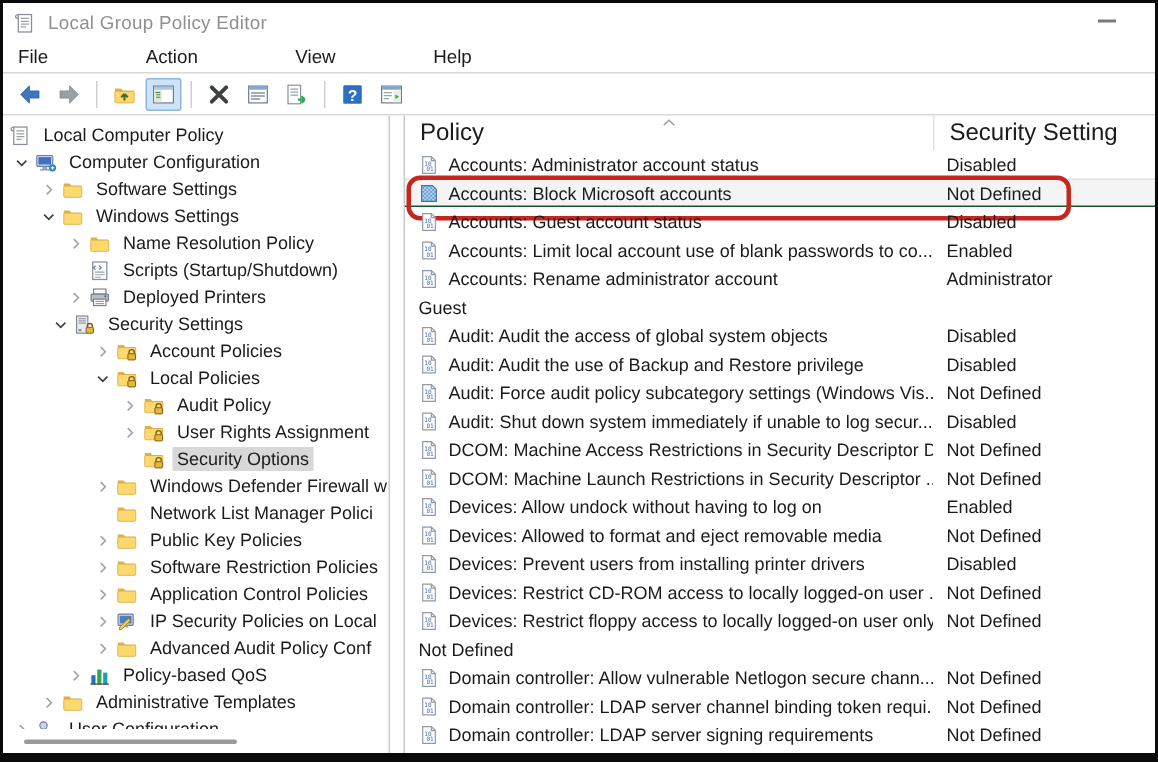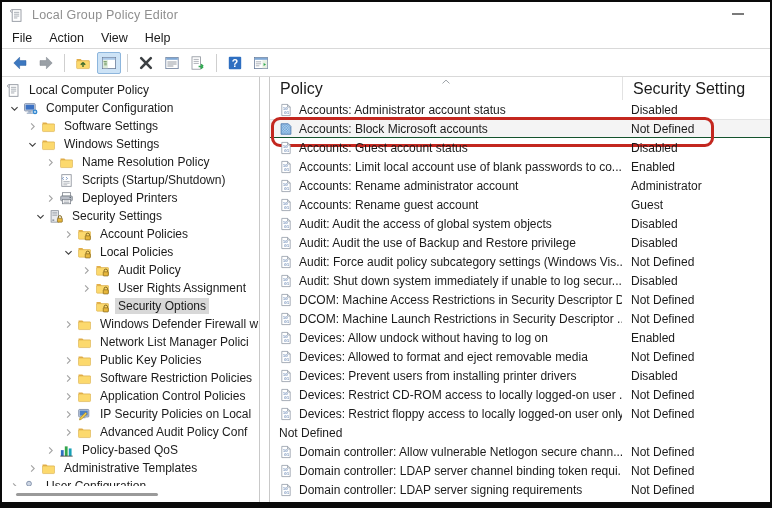--- a/index.html
+++ b/index.html
@@ -9,21 +9,21 @@
     border:2px solid #0a0a0a; border-bottom-width:6px;
     font-family:"Liberation Sans","DejaVu Sans",sans-serif;
     color:#1b1b1b; overflow:hidden;
   }
   
   .title-bar { height:26px; display:flex; align-items:center; padding-left:7px; position:relative; }
   .title-bar .app-ico { width:15px; height:15px; display:inline-block; }
   .title-text { margin-left:8px; font-size:12.5px; color:#8f8f8f; letter-spacing:.2px; }
   .min-btn { position:absolute; right:26px; top:11px; width:12px; height:2px; background:#7a7a7a; }
   
-  .menu-bar { height:21px; display:flex; align-items:center; padding-left:4px; border-bottom:1px solid #d9d9d9; }
+  .menu-bar { height:21px; display:flex; align-items:center; padding-left:4px; border-bottom:1px solid #d9d9d9;gap:48px; }
   .menu-item { font-size:12.5px; padding:2px 11px 3px 6px; cursor:default; }
   
   .toolbar { height:28px; display:flex; align-items:center; padding-left:5px; border-bottom:1px solid #d9d9d9; }
   .tb-btn { width:24px; height:22px; display:flex; align-items:center; justify-content:center; margin:0 1px; border:1px solid transparent; border-radius:2px; }
   .tb-btn.active { background:#cde3f6; border-color:#8db6dd; }
   .tb-btn .ico { width:16px; height:16px; display:block; }
   .tb-sep { width:1px; height:18px; background:#cfcfcf; margin:0 5px; }
   
   .main { position:relative; display:flex; height:425px; }
   
@@ -574,31 +574,20 @@
                   <text x="6" y="12.6" font-size="4.6" fill="#4a6fa5" font-family="monospace">01</text>
                 </svg>
               </span>
               <span>Accounts: Rename administrator account</span>
             </div>
             <div class="cell set-cell">
               <span>Administrator</span>
             </div>
           </div>
           <div class="list-row">
-            <div class="cell name-cell">
-              <span class="ico">
-                <svg viewBox="0 0 16 16">
-                  <path d="M3.2 1.6h6.6l3 3v9.8H3.2z" fill="#fff" stroke="#9099a6" stroke-width=".9"></path>
-                  <path d="M9.8 1.6v3h3" fill="none" stroke="#9099a6" stroke-width=".9"></path>
-                  <text x="4.4" y="8.4" font-size="4.6" fill="#4a6fa5" font-family="monospace">10</text>
-                  <text x="6" y="12.6" font-size="4.6" fill="#4a6fa5" font-family="monospace">01</text>
-                </svg>
-              </span>
-              <span>Accounts: Rename guest account</span>
-            </div>
             <div class="cell set-cell">
               <span>Guest</span>
             </div>
           </div>
           <div class="list-row">
             <div class="cell name-cell">
               <span class="ico">
                 <svg viewBox="0 0 16 16">
                   <path d="M3.2 1.6h6.6l3 3v9.8H3.2z" fill="#fff" stroke="#9099a6" stroke-width=".9"></path>
                   <path d="M9.8 1.6v3h3" fill="none" stroke="#9099a6" stroke-width=".9"></path>

